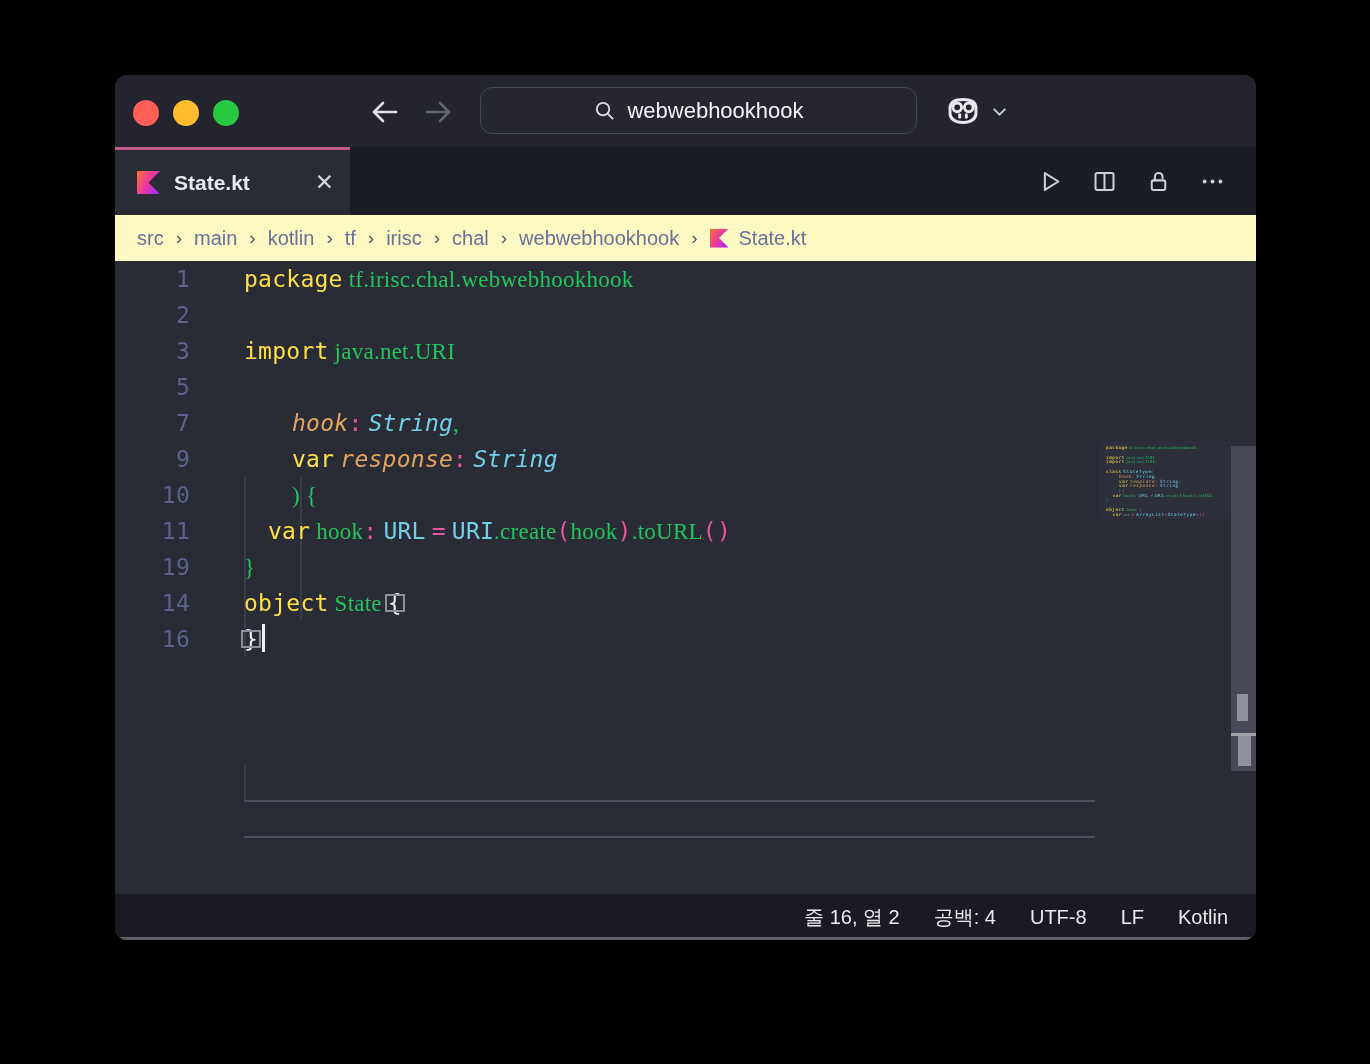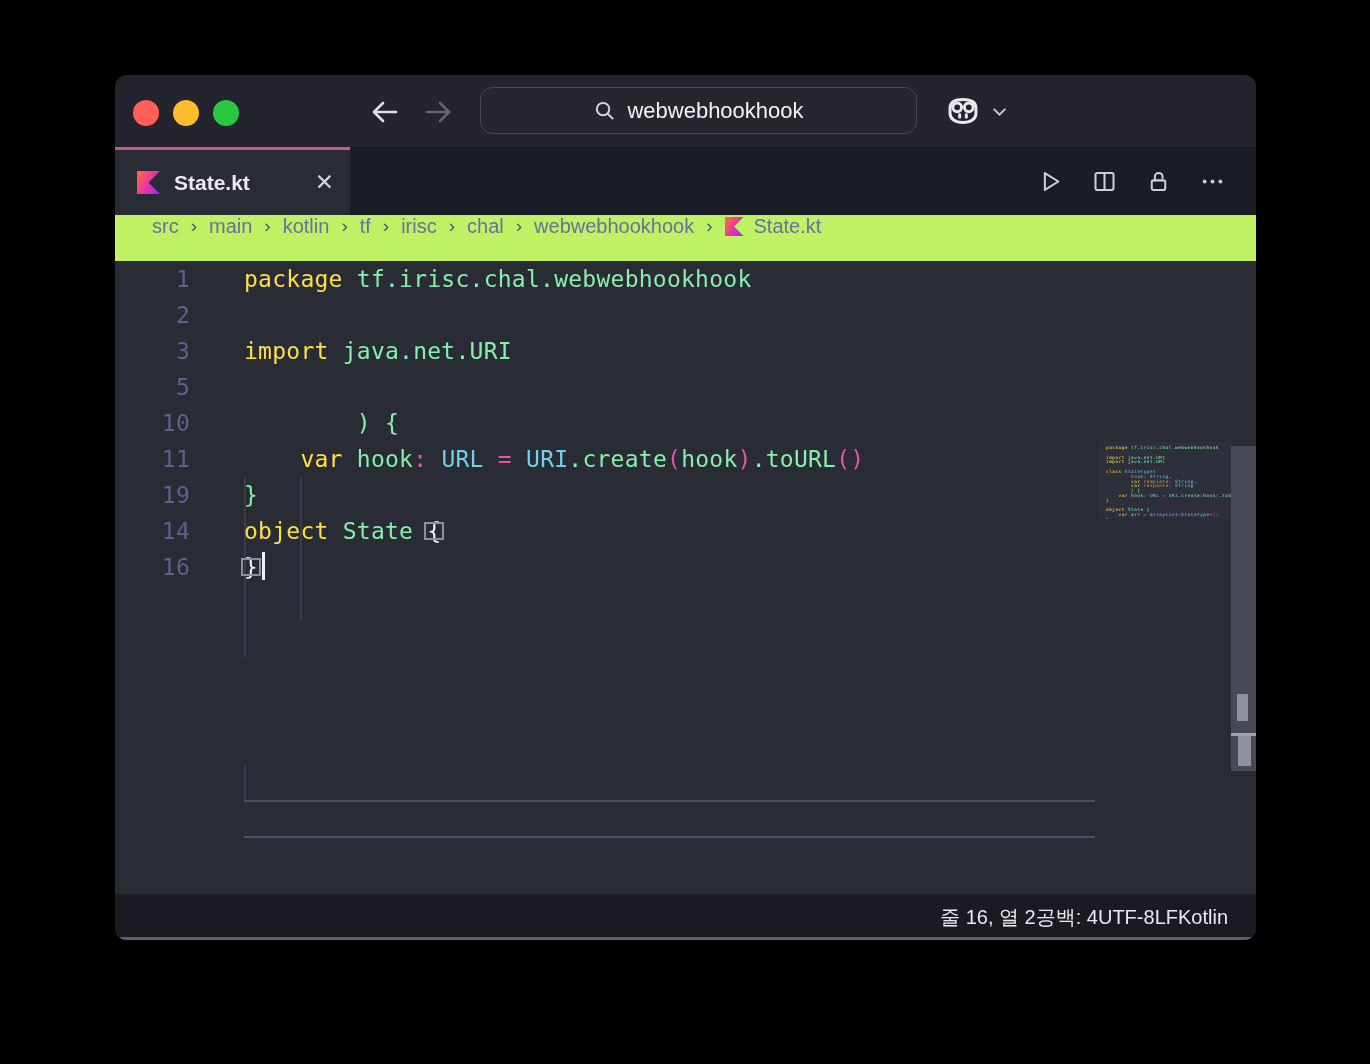--- a/index.html
+++ b/index.html
@@ -31,36 +31,36 @@
          display:flex; align-items:center; padding:0 16px 0 22px; gap:14px; }
   .tab-label { font-size:21px; font-weight:600; color:#e9eaef; }
   .tab-close { margin-left:auto; font-size:23px; color:#d4d6db; line-height:1; }
   .kotlin-icon { width:23px; height:23px; flex:none;
     background:linear-gradient(120deg,#ff6a3d 5%,#e834a6 52%,#9b2bff 95%);
     clip-path:polygon(0 0,100% 0,50% 50%,100% 100%,0 100%); }
   .tab-toolbar { margin-left:auto; display:flex; align-items:center; gap:27px; padding-right:30px; }
   .tbicon { width:27px; height:27px; }
 
   
-  .breadcrumbs { height:46px; background:#bef264; display:flex; align-items:flex-start;
-                 padding-left:37px; gap:12px; font-size:20px; color:#68719a; flex:none; }
+  .breadcrumbs { height:46px; background:#fef9c3; display:flex; align-items:center;
+                 padding-left:22px; gap:12px; font-size:20px; color:#68719a; flex:none; }
   .crumb-sep { color:#4d5470; font-size:19px; }
   .kotlin-icon.mini { width:19px; height:19px; }
   .crumb-file { display:flex; align-items:center; gap:10px; }
 
   
   .editor { position:relative; flex:1 1 auto; background:#292b35; overflow:hidden; }
   .code-lines { position:absolute; top:0; left:0; right:0;
                 font-family:"DejaVu Sans Mono", monospace; font-size:23px;
                 letter-spacing:0.25px; }
   .crow { height:36px; line-height:36px; white-space:pre; position:relative; z-index:2; }
   .ln { display:inline-block; width:75px; text-align:right; color:#5b628c; margin-right:54px; }
   .tk-kw { color:#fde047; }
   .tk-op { color:#e8569f; }
-  .tk-pl { color:#86efac; }
+  .tk-pl { color:#22c55e;font-family:Liberation Serif, serif; }
   .tk-ty { color:#72cfe7; }
   .tk-tyi { color:#72cfe7; font-style:italic; }
   .tk-pm { color:#e3a45e; font-style:italic; }
   .tk-bm { color:#eef0f5; position:relative; }
   .tk-bm::before { content:''; position:absolute; left:-3px; right:-3px; top:4px; bottom:4px;
                    border:2px solid #8e919c; }
   .cursor { display:inline-block; width:3px; height:28px; background:#eef0f5;
             vertical-align:-5px; margin-left:4px; }
   .curline { position:absolute; left:129px; width:851px; height:38px; z-index:1;
              border-top:2px solid #4d505c; border-bottom:2px solid #4d505c; }
@@ -72,21 +72,21 @@
   .mini-row { height:4.8px; line-height:4.8px; font-size:4.3px; letter-spacing:0.55px;
               white-space:pre; font-family:"DejaVu Sans Mono", monospace; }
   .vscroll { position:absolute; top:185px; right:0; width:25px; height:325px;
              background:#474a56; z-index:3; }
   .vs-mark1 { position:absolute; left:6px; top:248px; width:11px; height:27px; background:#8f929c; }
   .vs-line  { position:absolute; left:0; top:287px; width:25px; height:3px; background:#a2a4ab; }
   .vs-mark2 { position:absolute; left:7px; top:290px; width:13px; height:30px; background:#8f929c; }
 
   
   .statusbar { height:46px; background:#1a1b22; display:flex; align-items:center;
-               justify-content:flex-end; padding-right:28px;
+               justify-content:flex-end; gap:34px; padding-right:28px;
                font-size:20px; color:#e9eaee; flex:none; }
 </style>
 </head>
 <body>
 
 <div class="window">
 
   <div class="titlebar">
     <div class="traffic">
       <div class="dot red"></div>
@@ -174,20 +174,22 @@
         <div class="iguide" style="left: 129px; top: 216px; height: 180px;"></div>
         <div class="iguide" style="left: 185.32px; top: 216px; height: 144px;"></div>
         <div class="iguide" style="left: 129px; top: 504px; height: 36px;"></div>
       </div>
     <div class="curline" id="curline" style="top: 539px;"></div>
     <div class="code-lines" id="code">
         <div class="crow"><span class="ln">1</span><span class="tk-kw">package</span><span class="tk-pl"> tf.irisc.chal.webwebhookhook</span></div>
         <div class="crow"><span class="ln">2</span></div>
         <div class="crow"><span class="ln">3</span><span class="tk-kw">import</span><span class="tk-pl"> java.net.URI</span></div>
         <div class="crow"><span class="ln">5</span></div>
+        <div class="crow"><span class="ln">7</span><span class="tk-pl">        </span><span class="tk-pm">hook</span><span class="tk-op">:</span><span class="tk-pl"> </span><span class="tk-tyi">String</span><span class="tk-pl">,</span></div>
+        <div class="crow"><span class="ln">9</span><span class="tk-pl">        </span><span class="tk-kw">var</span><span class="tk-pl"> </span><span class="tk-pm">response</span><span class="tk-op">:</span><span class="tk-pl"> </span><span class="tk-tyi">String</span></div>
         <div class="crow"><span class="ln">10</span><span class="tk-pl">        ) {</span></div>
         <div class="crow"><span class="ln">11</span><span class="tk-pl">    </span><span class="tk-kw">var</span><span class="tk-pl"> hook</span><span class="tk-op">:</span><span class="tk-pl"> </span><span class="tk-ty">URL</span><span class="tk-pl"> </span><span class="tk-op">=</span><span class="tk-pl"> </span><span class="tk-ty">URI</span><span class="tk-pl">.create</span><span class="tk-op">(</span><span class="tk-pl">hook</span><span class="tk-op">)</span><span class="tk-pl">.toURL</span><span class="tk-op">()</span></div>
         <div class="crow"><span class="ln">19</span><span class="tk-pl">}</span></div>
         <div class="crow"><span class="ln">14</span><span class="tk-kw">object</span><span class="tk-pl"> State </span><span class="tk-bm">{</span></div>
         <div class="crow"><span class="ln">16</span><span class="tk-bm">}</span><span class="cursor"></span></div>
       </div>
     <div class="minimap" id="minimap">
         <div class="mini-row"><span class="tk-kw">package</span><span class="tk-pl"> tf.irisc.chal.webwebhookhook</span></div>
         <div class="mini-row"></div>
         <div class="mini-row"><span class="tk-kw">import</span><span class="tk-pl"> java.net.URI</span></div>

